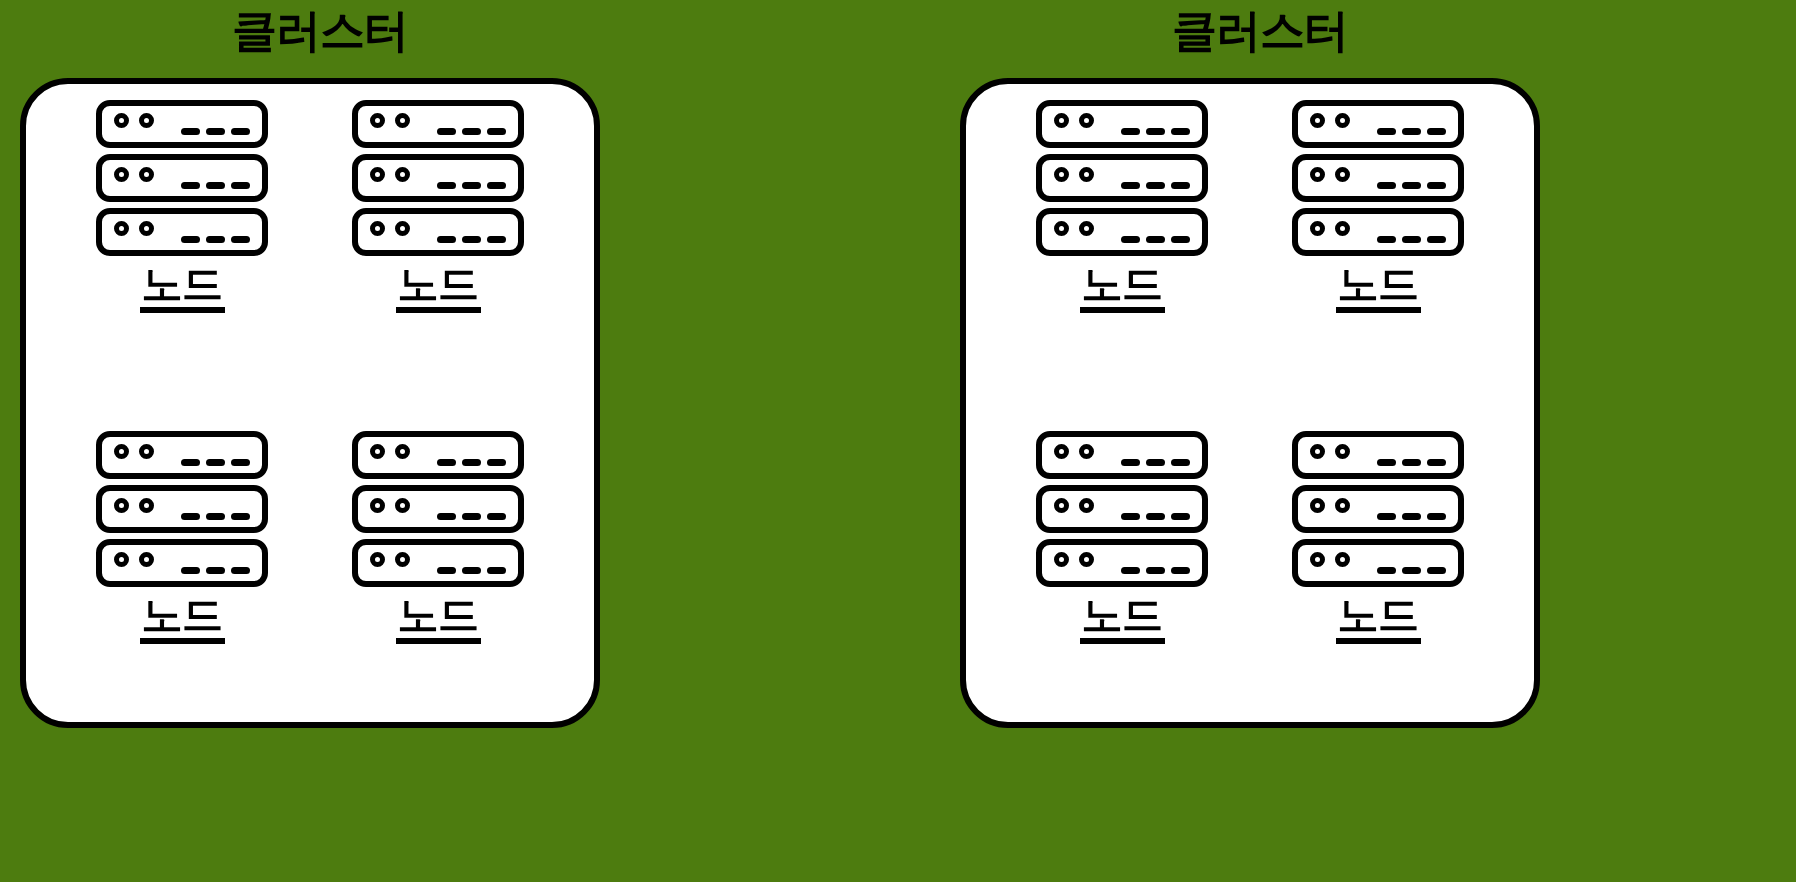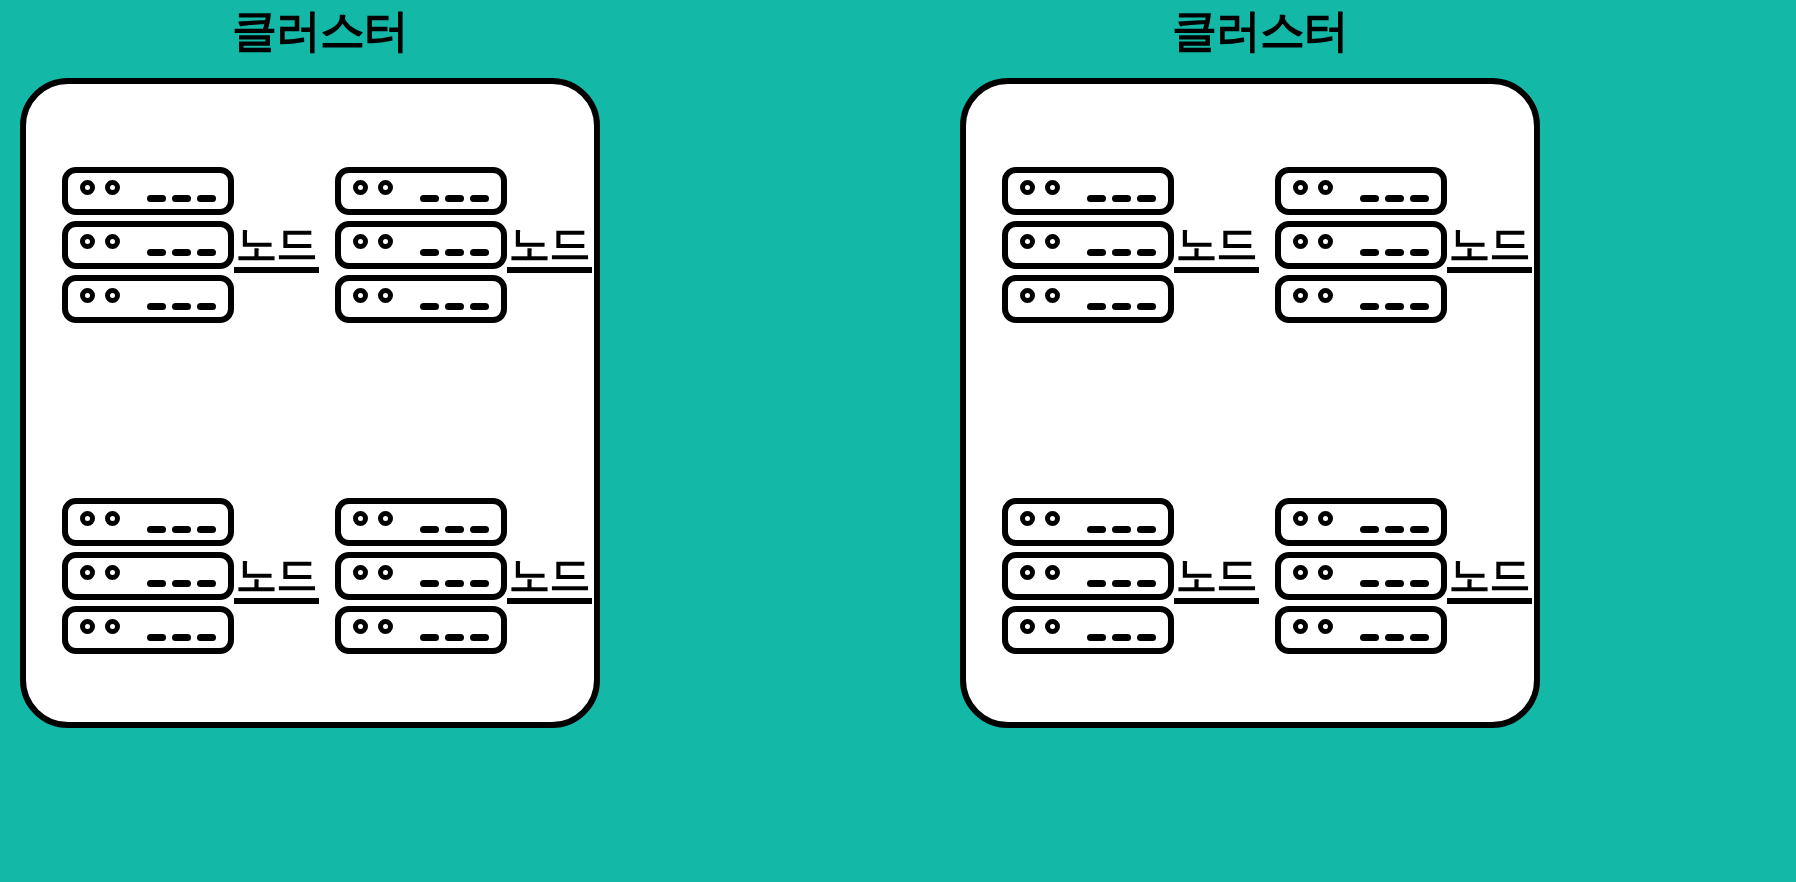--- a/index.html
+++ b/index.html
@@ -8,21 +8,21 @@
     padding: 0;
     background: #ffffff;
   }
   body {
     font-family: "DejaVu Sans", "Liberation Sans", sans-serif;
   }
   #canvas {
     position: relative;
     width: 1796px;
     height: 882px;
-    background: #14b8a6;
+    background: #4d7c0f;
     overflow: hidden;
   }
 
   
   .cluster-wrap {
     position: absolute;
     top: 0;
     width: 620px;
     height: 882px;
   }
@@ -65,21 +65,21 @@
     grid-template-columns: 1fr 1fr;
     grid-template-rows: 1fr 1fr;
     column-gap: 16px;
     row-gap: 42px;
     box-sizing: border-box;
     padding: 0 42px;
   }
 
   .node {
     display: flex;
-    flex-direction: row;
+    flex-direction: column;
     align-items: center;
     justify-content: flex-start;
   }
 
   .server-stack {
     display: flex;
     flex-direction: column;
     gap: 6px;
     width: 172px;
   }

